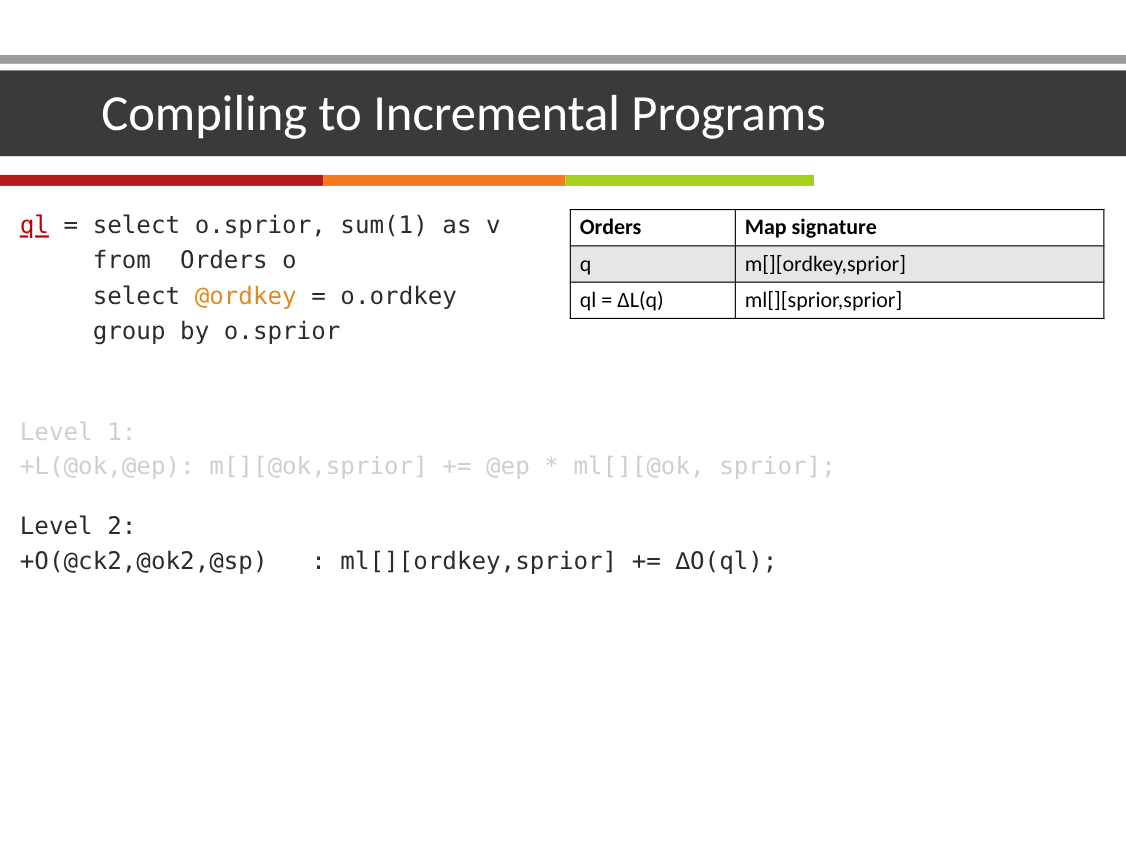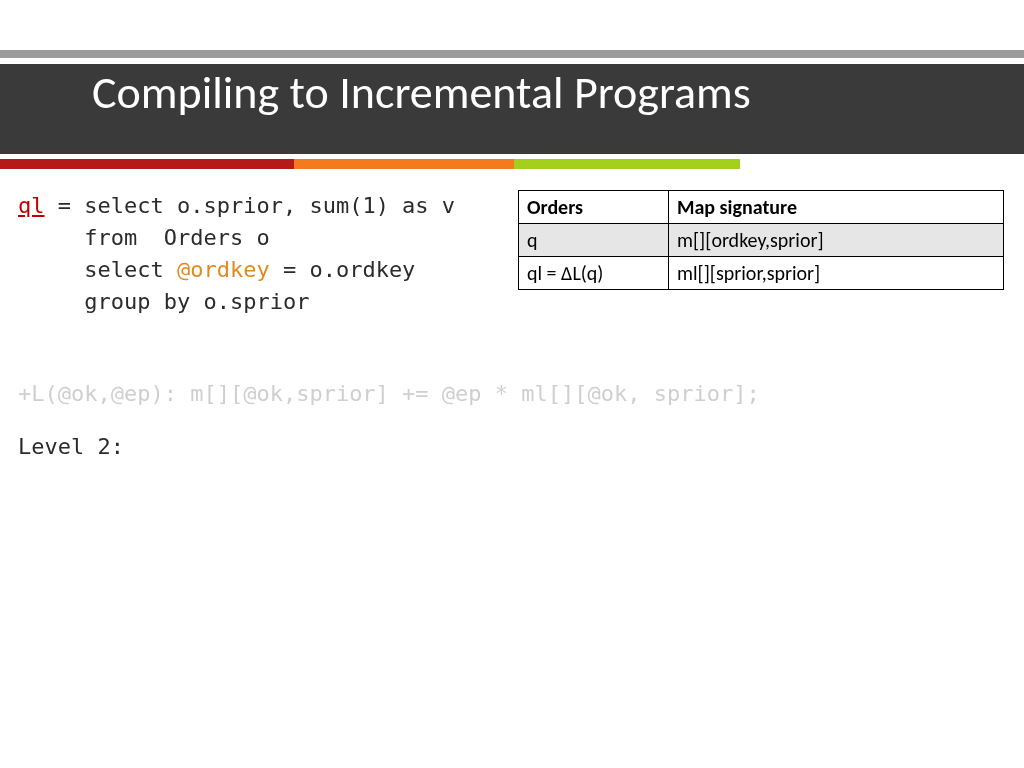--- a/index.html
+++ b/index.html
@@ -17,24 +17,24 @@
     left: 0;
     right: 0;
     height: 8px;
     background: #9b9b9b;
   }
   .title-bar {
     position: absolute;
     top: 64px;
     left: 0;
     right: 0;
-    height: 90px;
+    height: 78px;
     background: #3a3a3a;
     display: flex;
-    align-items: flex-start;
+    align-items: center;
     padding-left: 92px;
   }
   .title-bar h1 {
     color: #ffffff;
     font-size: 46px;
     font-weight: 400;
     letter-spacing: 0px;
   }
   .accent-bar {
     position: absolute;
@@ -128,22 +128,24 @@
       <tr>
         <td>ql = ∆L(q)</td>
         <td>ml[][sprior,sprior]</td>
       </tr>
     </tbody>
   </table>
 
   <div style="height: 60px;"></div>
 
   <div class="code-block faded">
+    <div>Level 1:</div>
     <div style="white-space: pre;">+L(@ok,@ep): m[][@ok,sprior] += @ep * ml[][@ok, sprior];</div>
   </div>
 
   <div class="level-sep"></div>
 
   <div class="code-block">
     <div>Level 2:</div>
+    <div style="white-space: pre;">+O(@ck2,@ok2,@sp)   : ml[][ordkey,sprior] += ∆O(ql);</div>
   </div>
 
 </div>
 
 </body></html>

